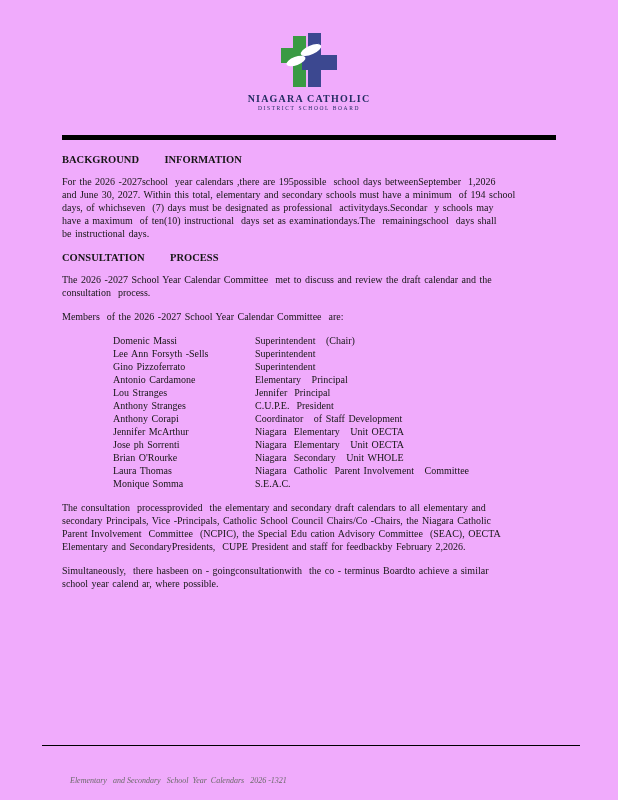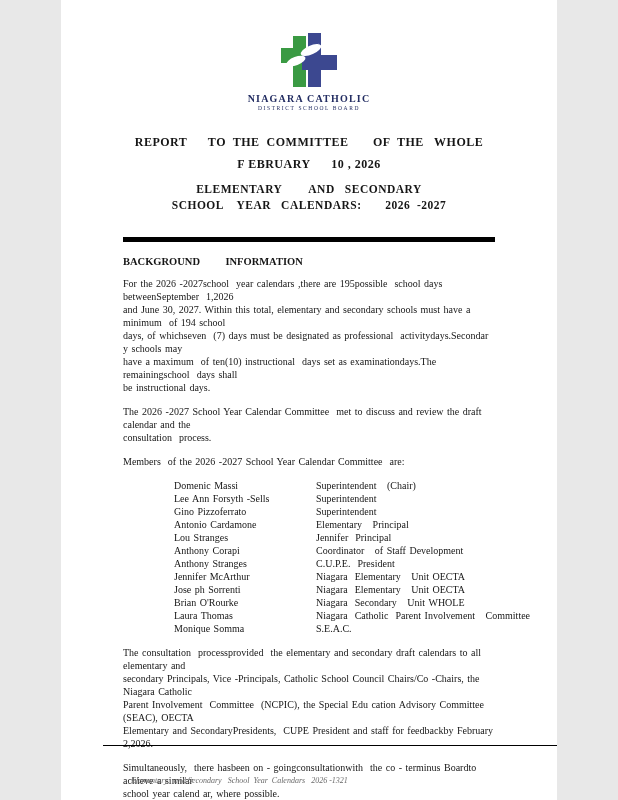--- a/index.html
+++ b/index.html
@@ -1,18 +1,18 @@
 <!DOCTYPE html>
 <html><head>
 <meta charset="utf-8">
 <style>
   * { margin:0; padding:0; box-sizing:border-box; }
   html,body { background:#e8e8e8; }
   .page {
-    width:496px; height:800px; margin:0 auto; background:#ffffff;
+    width:618px; height:800px; margin:0 auto; background:#f0abfc;
     position:relative; overflow:hidden; color:#161616;
     font-family:"Liberation Serif","DejaVu Serif",serif;
   }
   
   .logo-block { padding-top:33px; text-align:center; }
   .logo-mark { display:block; margin:0 auto; }
   .brand-name {
     margin-top:2px; font-size:10px; font-weight:bold; letter-spacing:1.2px;
     color:#232d62; font-variant:small-caps; text-transform:uppercase;
   }
@@ -65,42 +65,35 @@
         <ellipse cx="30" cy="17" rx="11" ry="4.5" transform="rotate(-24 30 17)"></ellipse>
         <ellipse cx="15" cy="28" rx="10" ry="4.2" transform="rotate(-20 15 28)"></ellipse>
         <path d="M38 10 L30 21 L28 20 Z"></path>
         <path d="M24 22 L13 32 L12 30 Z"></path>
       </g>
     </svg>
     <div class="brand-name">NIAGARA CATHOLIC</div>
     <div class="brand-sub">DISTRICT SCHOOL BOARD</div>
   </div>
 
-  <div class="title-block">
-    <div class="title-line">REPORT      TO  THE  COMMITTEE       OF  THE   WHOLE</div>
-    <div class="title-line">F EBRUARY      10 , 2026</div>
-    <div class="subtitle-group">
-      <div class="subtitle-line">ELEMENTARY        AND   SECONDARY</div>
-      <div class="subtitle-line">SCHOOL    YEAR   CALENDARS:       2026  -2027</div>
-    </div>
-  </div>
 
   <div class="rule-double"></div>
 
   <div class="content">
 
     <h2 class="sec-heading">BACKGROUND       INFORMATION</h2>
 
 
     <p class="para">For the 2026 -2027school  year calendars ,there are 195possible  school days betweenSeptember  1,2026
 and June 30, 2027. Within this total, elementary and secondary schools must have a minimum  of 194 school
 days, of whichseven  (7) days must be designated as professional  activitydays.Secondar  y schools may
 have a maximum  of ten(10) instructional  days set as examinationdays.The  remainingschool  days shall
 be instructional days.</p>
 
+    <h2 class="sec-heading">CONSULTATION       PROCESS</h2>
 
     <p class="para">The 2026 -2027 School Year Calendar Committee  met to discuss and review the draft calendar and the
 consultation  process.</p>
 
     <p class="para">Members  of the 2026 -2027 School Year Calendar Committee  are:</p>
 
     <div class="member-list">
       <div class="member-row">
         <span class="m-name">Domenic Massi</span>
         <span class="m-role">Superintendent   (Chair)</span>
@@ -115,26 +108,26 @@
       </div>
       <div class="member-row">
         <span class="m-name">Antonio Cardamone</span>
         <span class="m-role">Elementary   Principal</span>
       </div>
       <div class="member-row">
         <span class="m-name">Lou Stranges</span>
         <span class="m-role">Jennifer  Principal</span>
       </div>
       <div class="member-row">
+        <span class="m-name">Anthony Stranges</span>
+        <span class="m-role">C.U.P.E.  President</span>
+      </div>
+      <div class="member-row">
         <span class="m-name">Anthony Corapi</span>
         <span class="m-role">Coordinator   of Staff Development</span>
-      </div>
-      <div class="member-row">
-        <span class="m-name">Anthony Stranges</span>
-        <span class="m-role">C.U.P.E.  President</span>
       </div>
       <div class="member-row">
         <span class="m-name">Jennifer McArthur</span>
         <span class="m-role">Niagara  Elementary   Unit OECTA</span>
       </div>
       <div class="member-row">
         <span class="m-name">Jose ph Sorrenti</span>
         <span class="m-role">Niagara  Elementary   Unit OECTA</span>
       </div>
       <div class="member-row">

